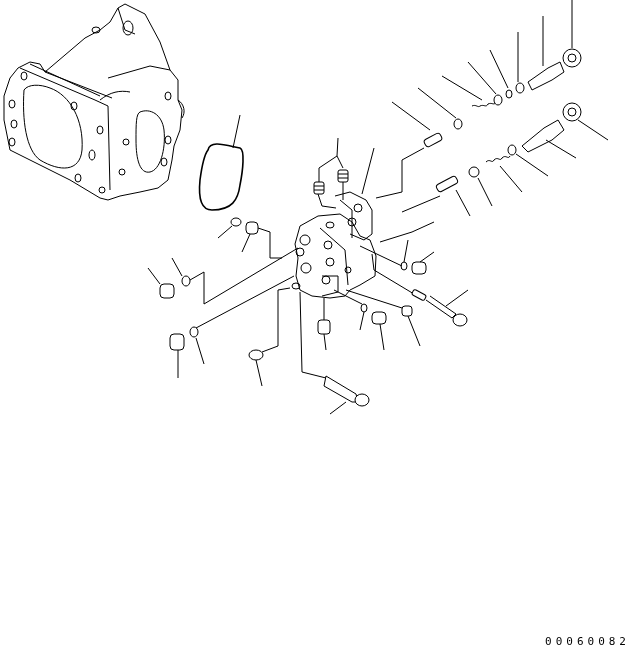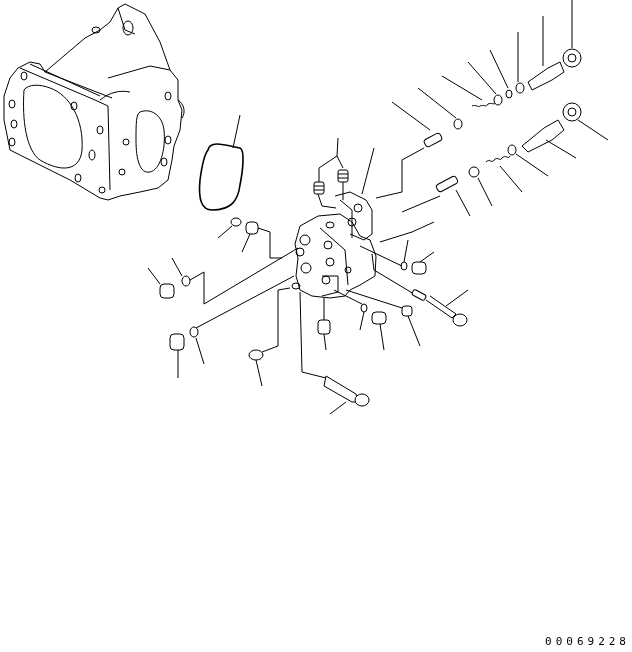--- a/index.html
+++ b/index.html
@@ -176,13 +176,13 @@
     <line class="ln" x1="408" y1="316" x2="420" y2="346"></line>
     <line class="ln" x1="346" y1="290" x2="402" y2="308"></line>
     <rect class="pt" x="318" y="320" width="12" height="14" rx="3"></rect>
     <line class="ln" x1="324" y1="334" x2="326" y2="350"></line>
     <line class="ln" x1="324" y1="298" x2="324" y2="320"></line>
   </g>
 
 </svg>
 </div>
 
-<div id="fig-id">00069228</div>
+<div id="fig-id">00060082</div>
 
 </body></html>

